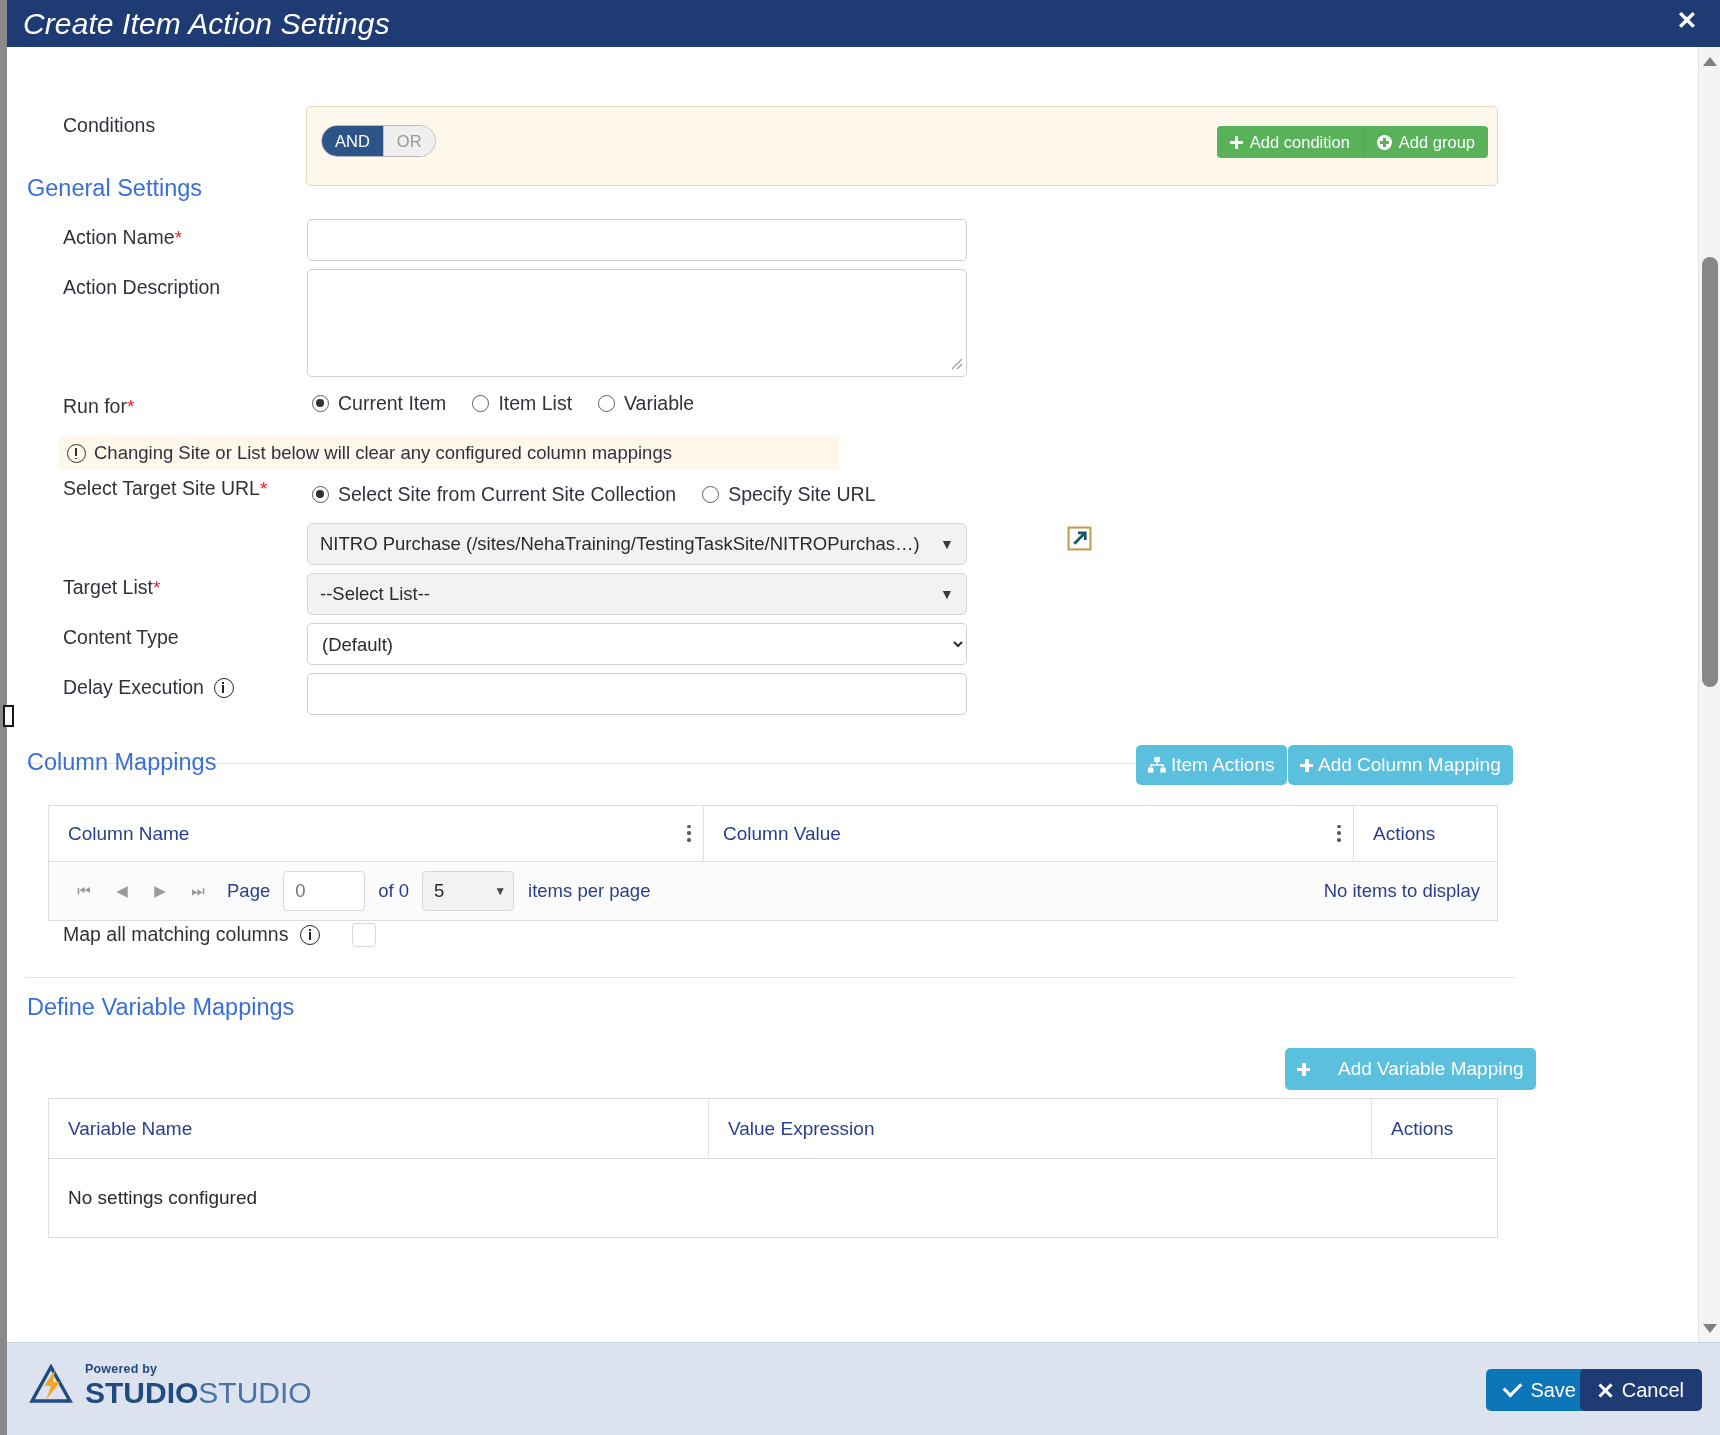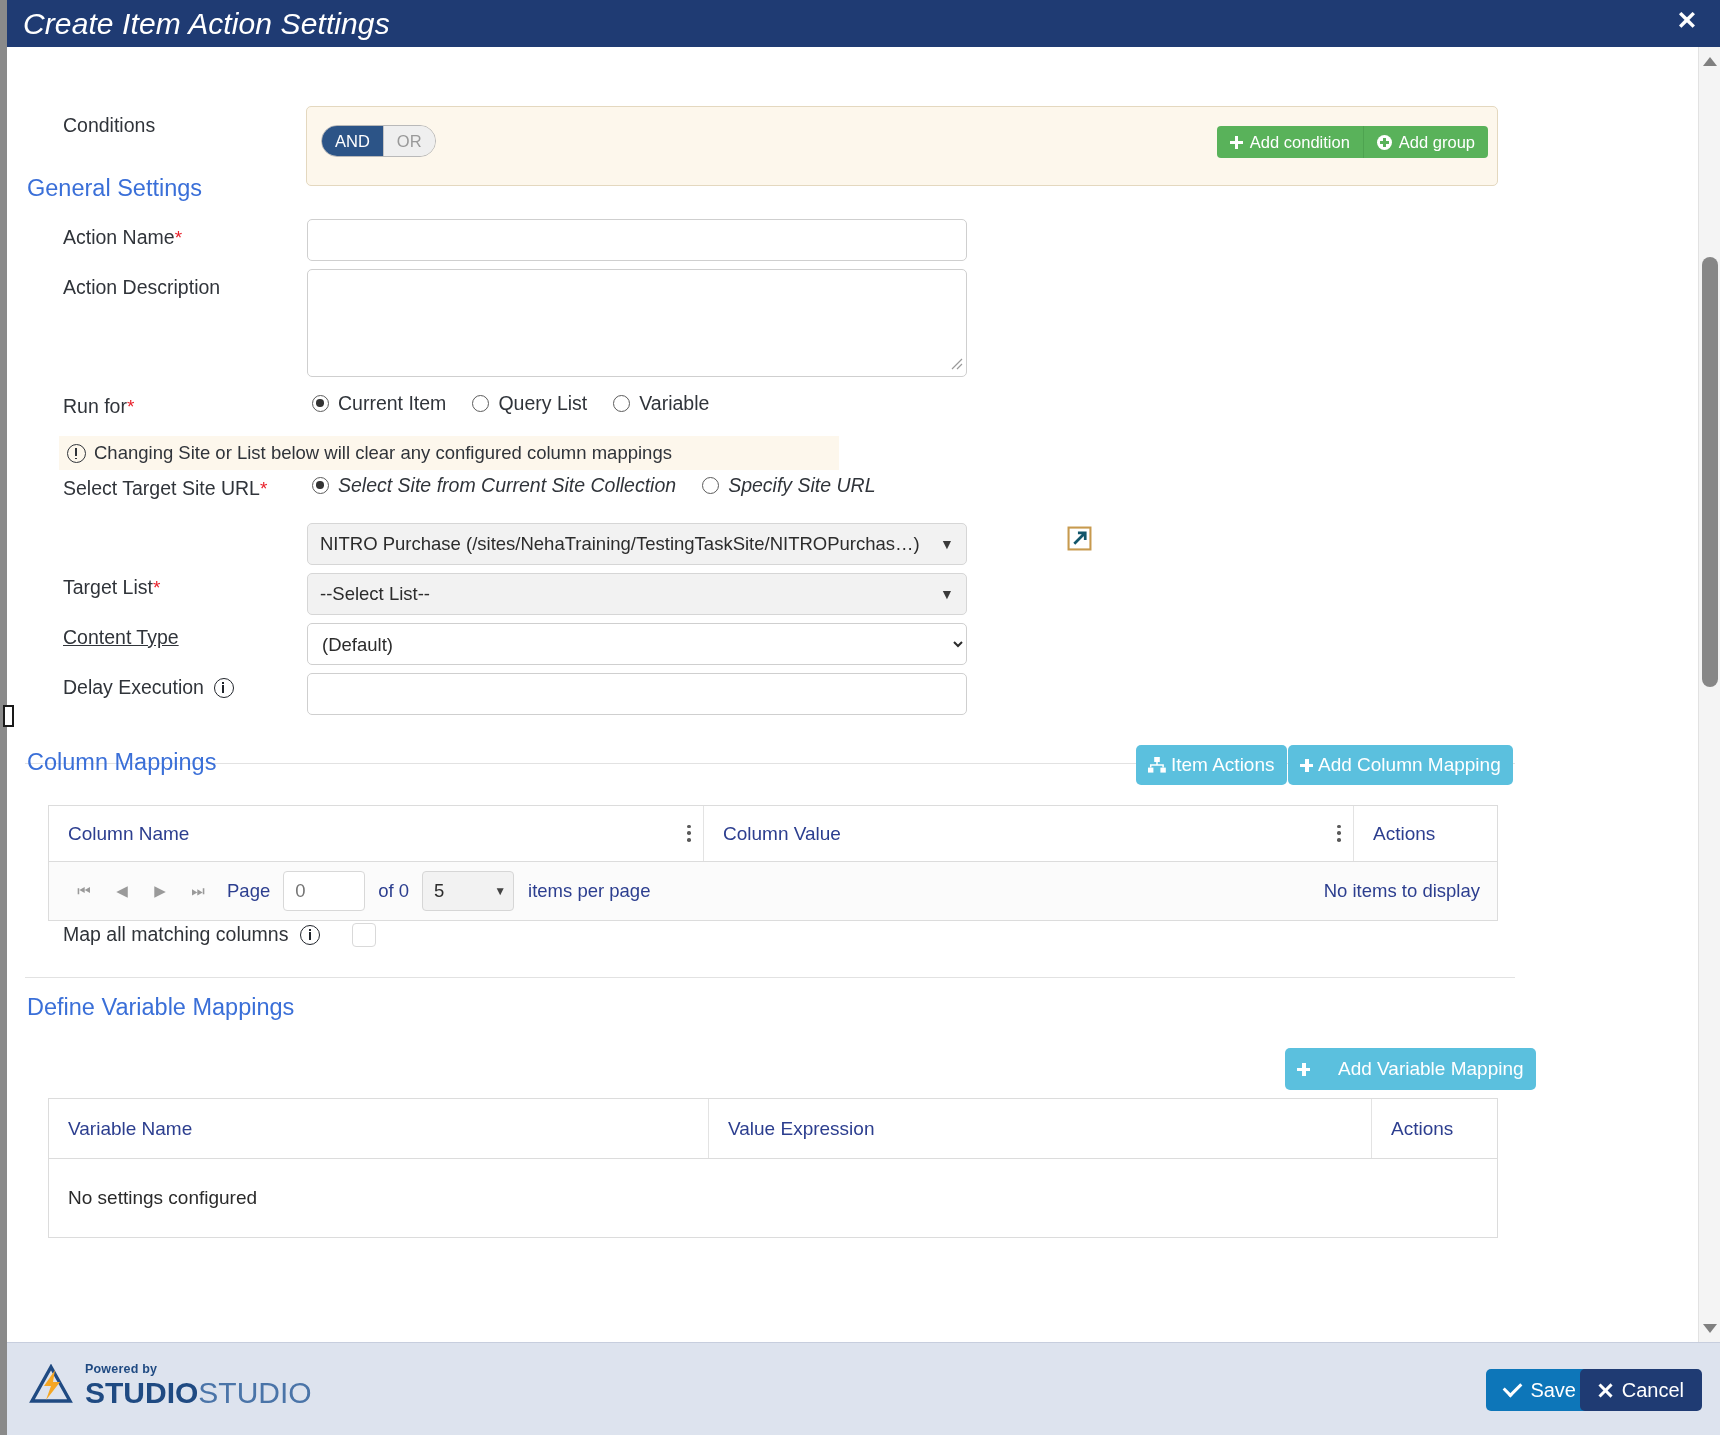--- a/index.html
+++ b/index.html
@@ -614,37 +614,37 @@
     <div class="lbl" style="position:absolute; left:56px; top:348px;">
       <span>Run for</span><span class="req">*</span>
     </div>
     <div class="radio-grp" style="left:305px; top:345px;">
       <label class="radio-item">
         <span class="rd checked"></span>
         <span>Current Item</span>
       </label>
       <label class="radio-item">
         <span class="rd"></span>
-        <span>Query List</span>
+        <span>Item List</span>
       </label>
       <label class="radio-item">
         <span class="rd"></span>
         <span>Variable</span>
       </label>
     </div>
 
     <div class="notice" style="left:52px; top:389px; width:780px;">
       <span class="ic-warn"></span>
       <span>Changing Site or List below will clear any configured column mappings</span>
     </div>
 
     <div class="lbl" style="position:absolute; left:56px; top:430px;">
       <span>Select Target Site URL</span><span class="req">*</span>
     </div>
-    <div class="radio-grp" style="left:305px; top:427px;font-style:italic;">
+    <div class="radio-grp" style="left:305px; top:436px;">
       <label class="radio-item">
         <span class="rd checked"></span>
         <span>Select Site from Current Site Collection</span>
       </label>
       <label class="radio-item">
         <span class="rd"></span>
         <span>Specify Site URL</span>
       </label>
     </div>
 
@@ -658,21 +658,21 @@
     </svg>
 
     <div class="lbl" style="position:absolute; left:56px; top:529px;">
       <span>Target List</span><span class="req">*</span>
     </div>
     <div class="kdd" style="left:300px; top:526px; width:660px; height:42px;">
       <span class="txt">--Select List--</span>
       <span class="arw">▼</span>
     </div>
 
-    <div class="lbl" style="position:absolute; left:56px; top:579px;text-decoration:underline;">Content Type</div>
+    <div class="lbl" style="position:absolute; left:56px; top:579px;">Content Type</div>
     <select class="nsel" style="left:300px; top:576px; width:660px; height:42px;">
       <option>(Default)</option>
     </select>
 
     <div class="lbl" style="position:absolute; left:56px; top:629px; display:flex; align-items:center; gap:10px;">
       <span>Delay Execution</span>
       <span class="ic-info"></span>
     </div>
     <input class="tinput" type="text" style="left: 300px; top: 626px; width: 660px; height: 42px;" placeholder="">
 

